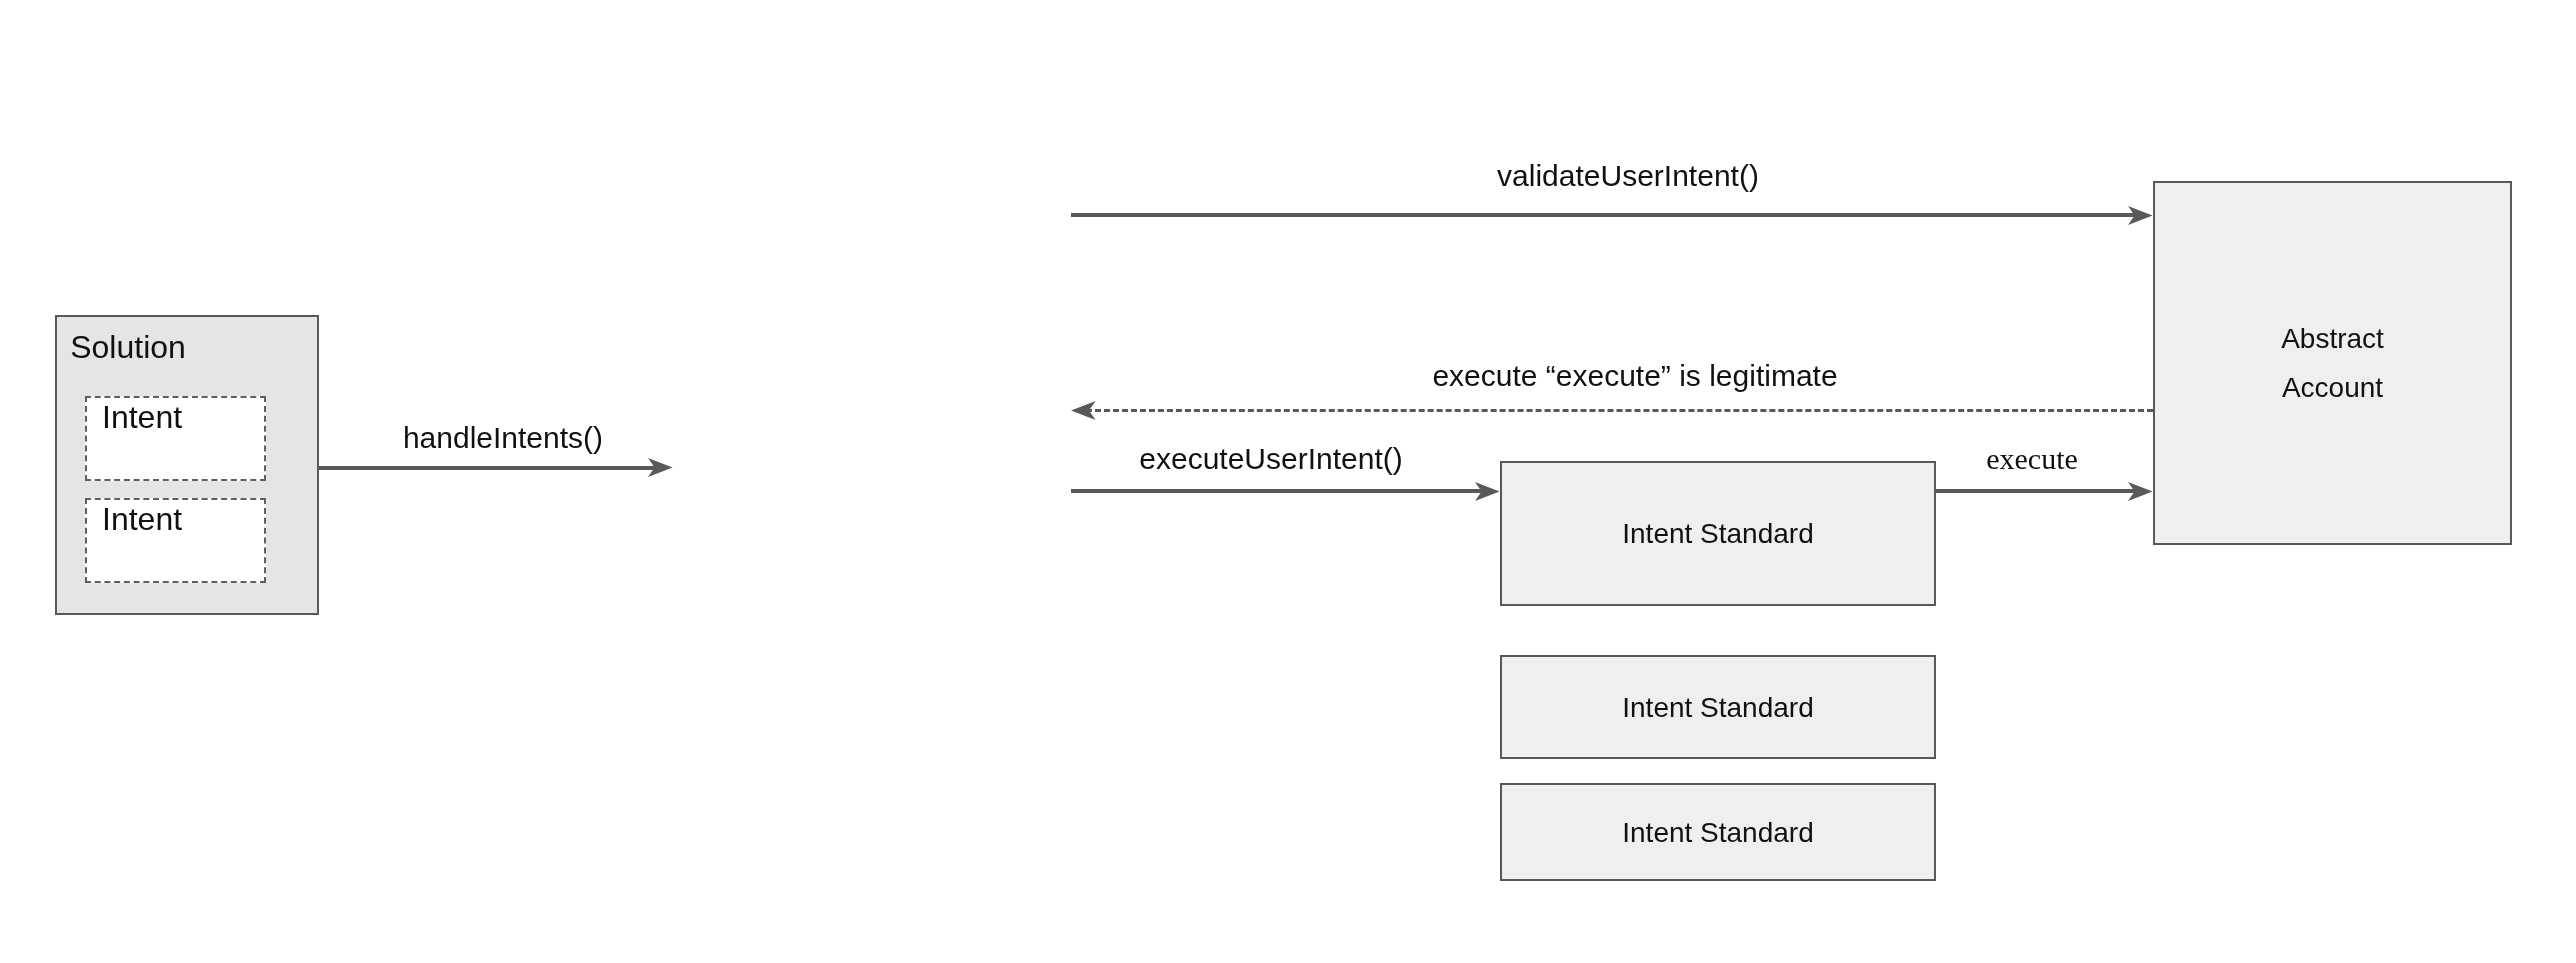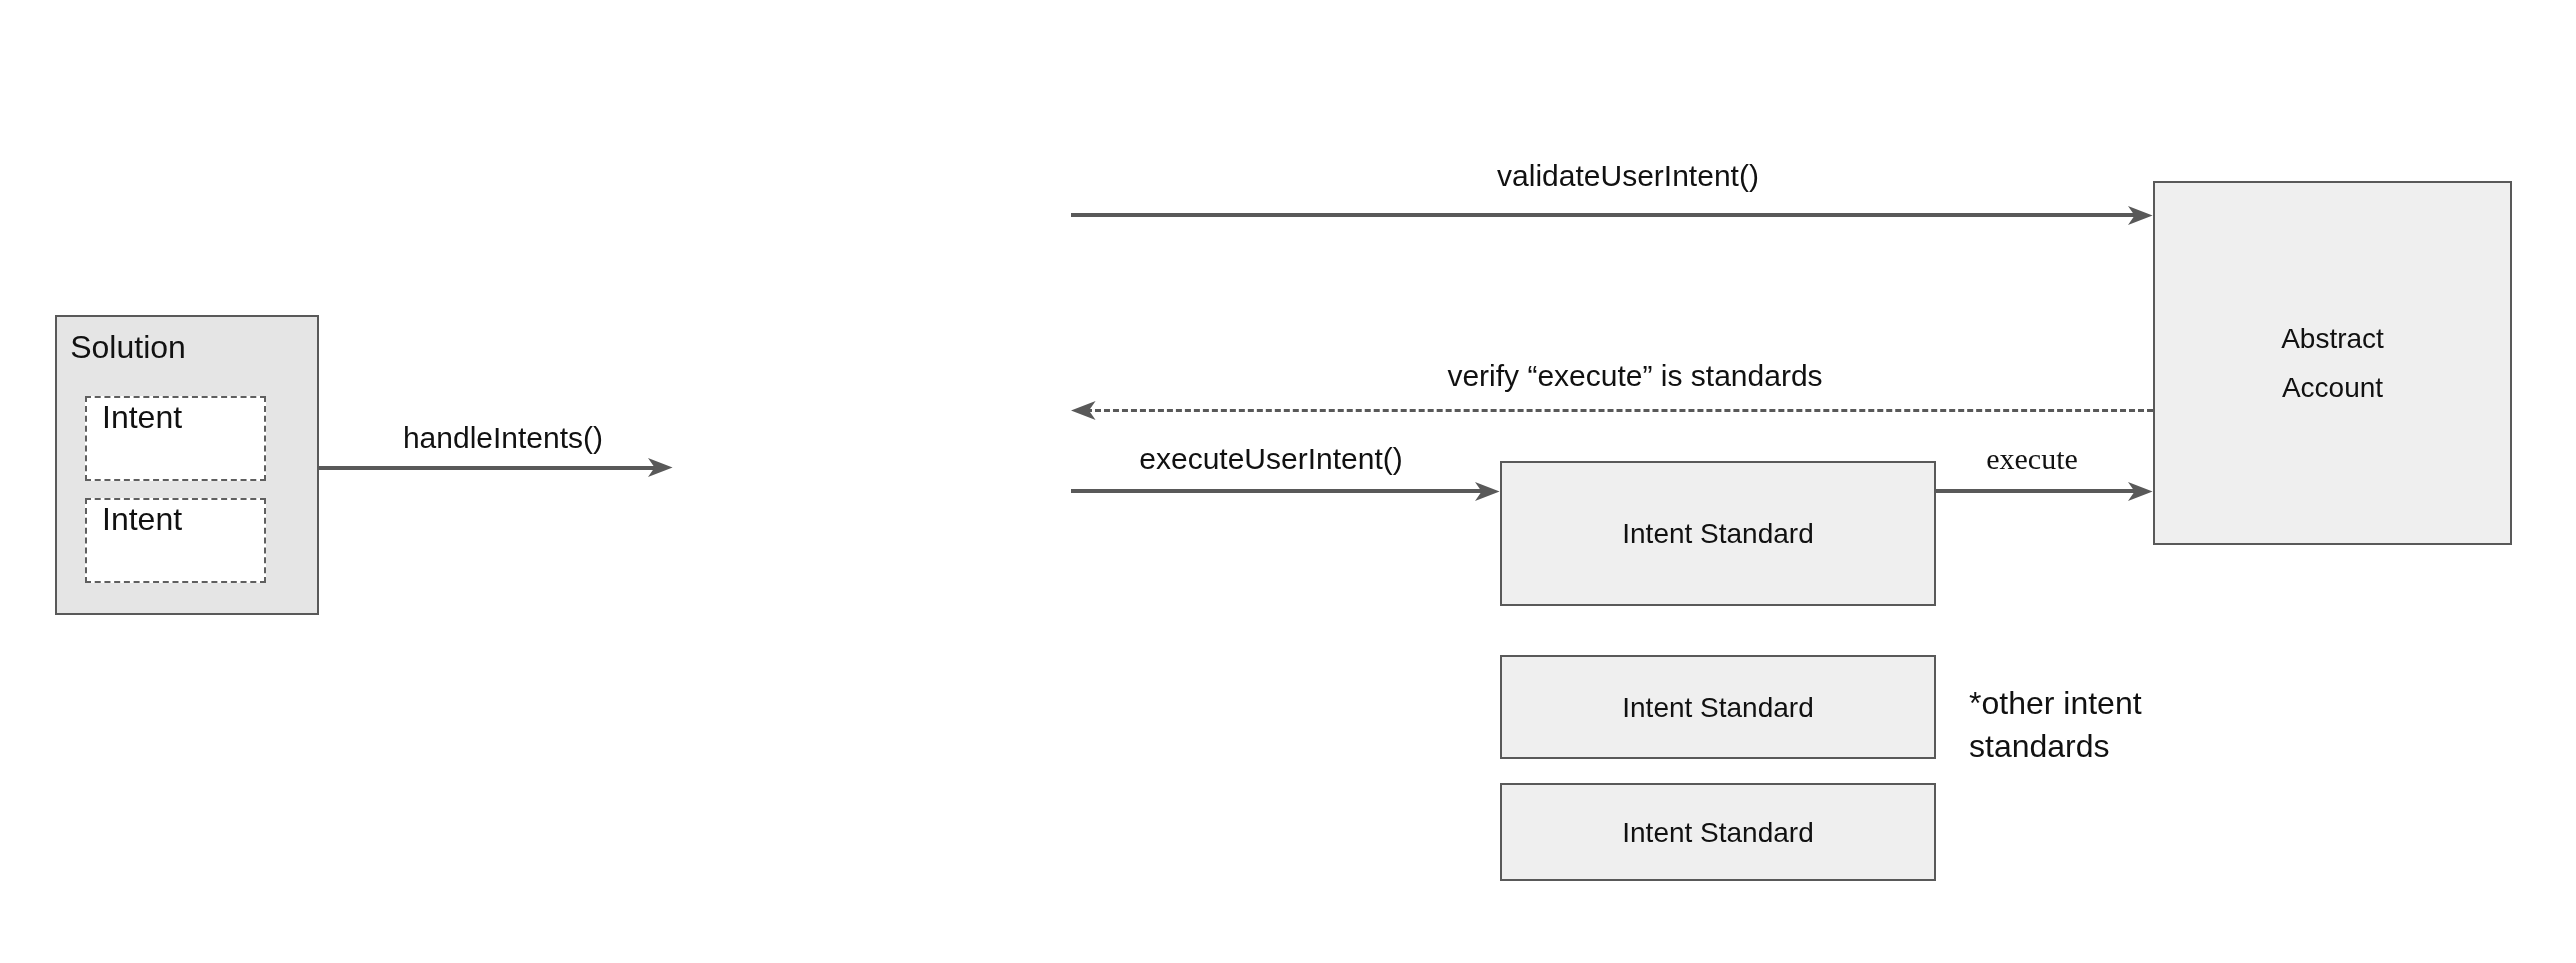--- a/index.html
+++ b/index.html
@@ -65,21 +65,21 @@
   <div class="hline" style="left:1071px;top:213px;width:1065px;"></div>
   <svg class="head" style="left:2128px;top:206px;" viewBox="0 0 26 20">
     <polygon points="0,0 26,10 0,20 7,10" fill="#595959"></polygon>
   </svg>
   <span class="arrow-label" style="left:1628px;top:157px;">validateUserIntent()</span>
 
   <div class="dline" style="left:1086px;top:409px;width:1067px;"></div>
   <svg class="head" style="left:1071px;top:401px;" viewBox="0 0 26 20">
     <polygon points="26,0 0,10 26,20 19,10" fill="#595959"></polygon>
   </svg>
-  <span class="arrow-label" style="left:1635px;top:357px;">verify “execute” is standards</span>
+  <span class="arrow-label" style="left:1635px;top:357px;">execute “execute” is legitimate</span>
 
   <div class="hline" style="left:1071px;top:489px;width:412px;"></div>
   <svg class="head" style="left:1475px;top:482px;" viewBox="0 0 26 20">
     <polygon points="0,0 26,10 0,20 7,10" fill="#595959"></polygon>
   </svg>
   <span class="arrow-label" style="left:1271px;top:440px;">executeUserIntent()</span>
 
   <div class="box gray istd-1">
     <span class="box-label">Intent Standard</span>
   </div>
@@ -94,16 +94,15 @@
     <span class="box-label">Abstract Account</span>
   </div>
 
   <div class="box gray istd-2">
     <span class="box-label">Intent Standard</span>
   </div>
   <div class="box gray istd-3">
     <span class="box-label">Intent Standard</span>
   </div>
 
-  <div class="note">*other intent standards</div>
 
 </div>
 
 
 </body></html>

